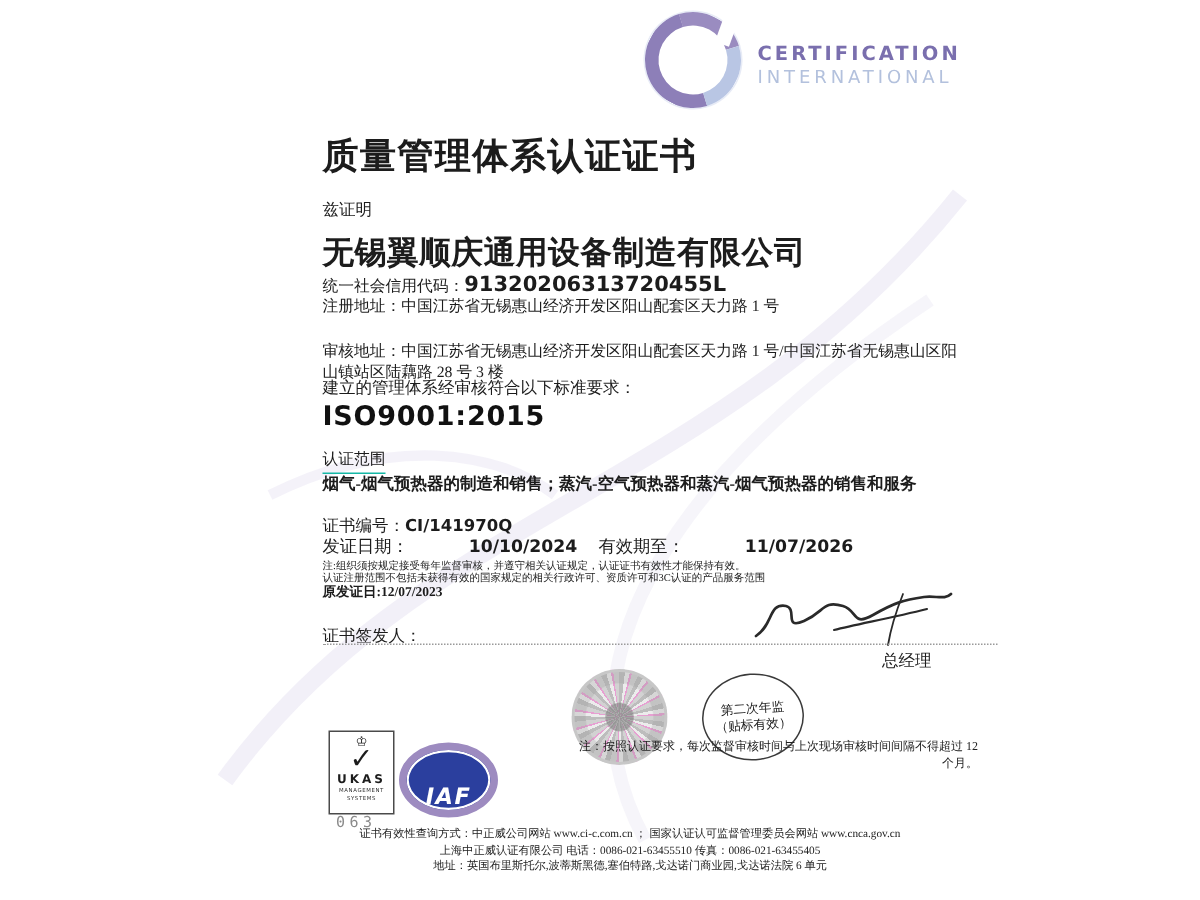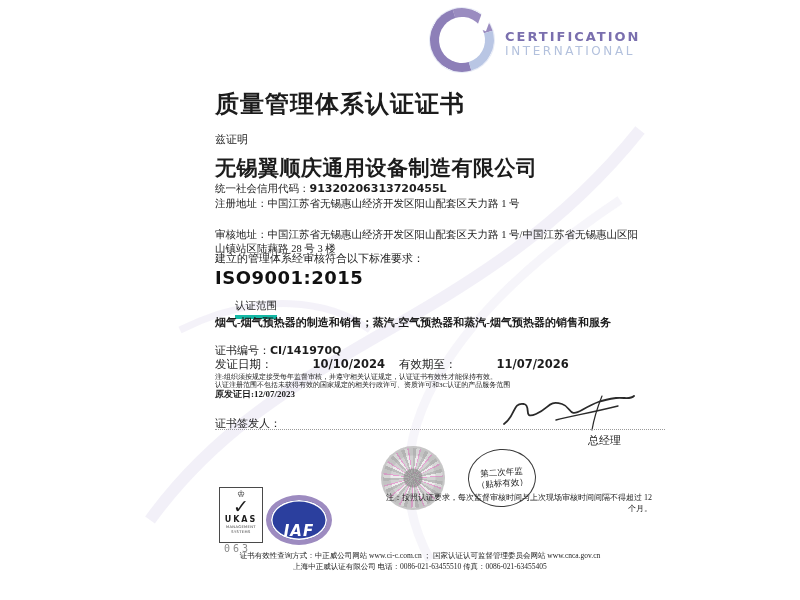--- a/index.html
+++ b/index.html
@@ -28,29 +28,29 @@
   }
   .logo-text2{
     left:505px;top:44px;font-family:"DejaVu Sans","Liberation Sans",sans-serif;
     font-size:12px;letter-spacing:2.6px;color:#b3c1dd;
   }
   
   .title{left:215px;top:88px;font-size:24px;font-weight:bold;letter-spacing:1px;}
   .certify-intro{left:215px;top:132px;font-size:11px;}
   .company-name{left:215px;top:154px;font-size:21px;font-weight:bold;letter-spacing:.5px;}
   .credit-line{left:215px;top:182px;font-size:10.5px;}
-  .credit-line b{font-family:"DejaVu Sans","Liberation Sans",sans-serif;font-size:11px;}
+  .credit-line b{font-family:"DejaVu Sans","Liberation Sans",sans-serif;font-size:14px;}
   .reg-line{left:215px;top:197px;font-size:10.5px;width:430px;}
   .audit-line{left:215px;top:228px;font-size:10.5px;width:425px;line-height:14px;}
   .std-statement{left:215px;top:251px;font-size:11px;}
   .iso-code{
     left:215px;top:267px;font-family:"DejaVu Sans","Liberation Sans",sans-serif;
     font-size:18px;font-weight:bold;letter-spacing:.5px;color:#111;
   }
-  .scope-label{left:215px;top:299px;font-size:10.5px;border-bottom:4px solid #14b8a6;padding-bottom:2px;margin-left:20px;}
+  .scope-label{left:215px;top:299px;font-size:10.5px;border-bottom:1px solid #14b8a6;padding-bottom:2px;}
   .scope-text{left:215px;top:315px;font-size:11px;font-weight:bold;width:430px;}
   .certno-line{left:215px;top:343px;font-size:11px;}
   .certno-line b{font-family:"DejaVu Sans","Liberation Sans",sans-serif;font-size:11px;}
   .dates-line{left:215px;top:357px;font-size:11.5px;}
   .dates-line b{font-family:"DejaVu Sans","Liberation Sans",sans-serif;font-size:11.5px;margin-left:40px;}
   .dates-line .gap{display:inline-block;width:14px;}
   .fineprint1{left:215px;top:372px;font-size:7px;color:#222;}
   .fineprint2{left:215px;top:380px;font-size:7px;color:#222;}
   .orig-issue{left:215px;top:388px;font-size:9px;font-weight:bold;}
   
@@ -162,13 +162,14 @@
   <div class="ukas-sub">MANAGEMENT SYSTEMS</div>
 </div>
 <div class="abs ukas-number">063</div>
 <div class="abs iaf-oval">
   <span class="iaf-text">IAF</span>
 </div>
 
 <div class="abs footer">
   <div>证书有效性查询方式：中正威公司网站 www.ci-c.com.cn ； 国家认证认可监督管理委员会网站 www.cnca.gov.cn</div>
   <div>上海中正威认证有限公司 电话：0086-021-63455510 传真：0086-021-63455405</div>
+  <div>地址：英国布里斯托尔,波蒂斯黑德,塞伯特路,戈达诺门商业园,戈达诺法院 6 单元</div>
 </div>
 
 </body></html>

